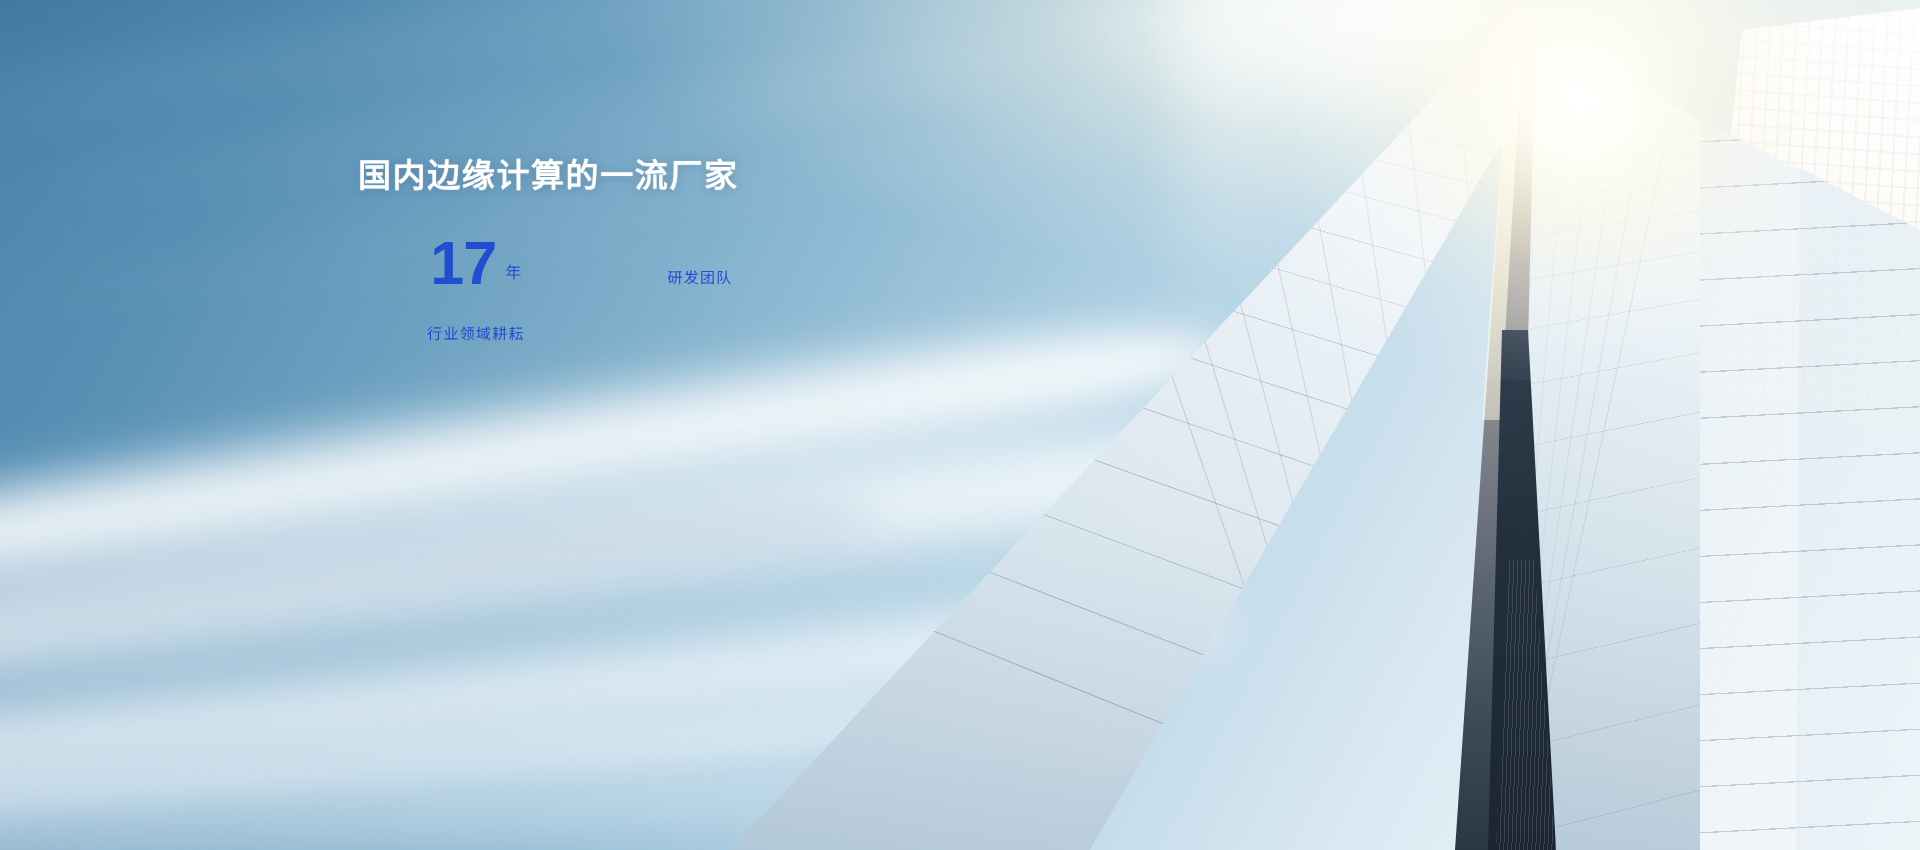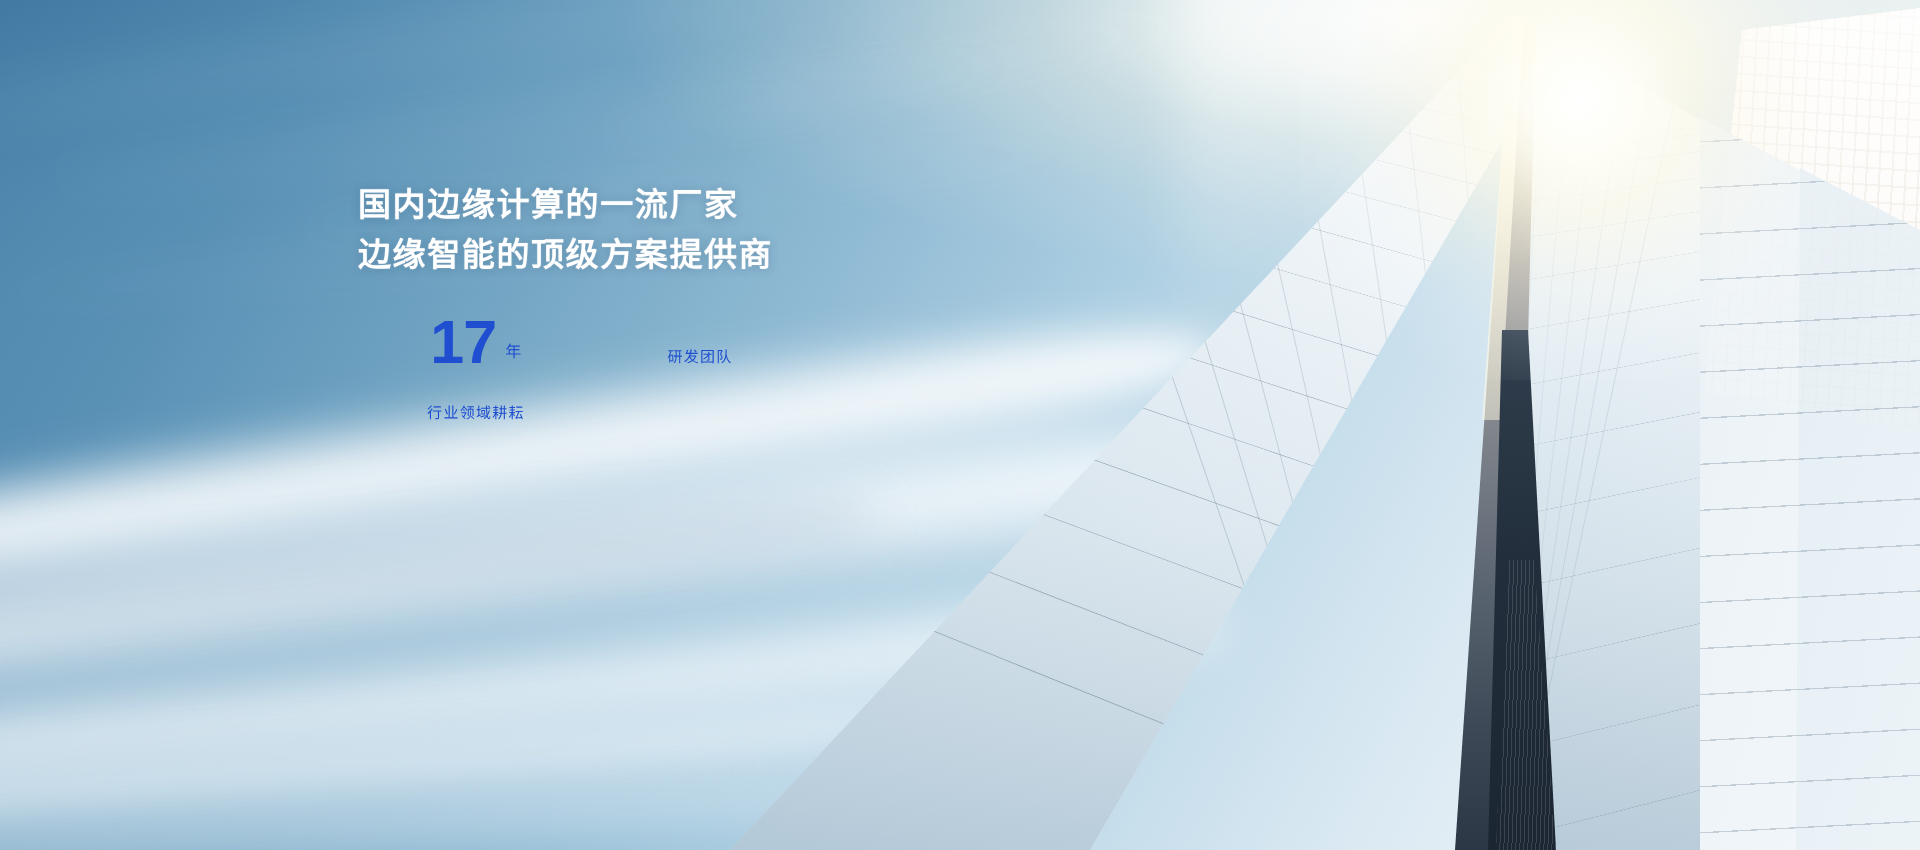--- a/index.html
+++ b/index.html
@@ -253,21 +253,21 @@
     pointer-events:none;
   }
   .glare-ray{
     position:absolute; left:1180px; top:-60px; width:420px; height:420px;
     background:linear-gradient(150deg, rgba(255,255,255,.55) 0%,
       rgba(255,255,255,0) 62%);
     filter:blur(28px); pointer-events:none;
   }
 
   
-  .content{ position:absolute; left:358px; top:180px; z-index:40; }
+  .content{ position:absolute; left:358px; top:151px; z-index:40; }
 
   .headline{ }
   .headline .line{
     color:#ffffff; font-size:33px; font-weight:700; line-height:50px;
     letter-spacing:1.6px;
     text-shadow:0 1px 10px rgba(30,70,105,.30), 0 0 2px rgba(255,255,255,.35);
     white-space:nowrap;
   }
 
   .stats{ display:flex; margin-top:34px; margin-left:12px; }
@@ -392,21 +392,20 @@
     <div class="core-mesh"></div>
   </div>
 
   <div class="glare-ray"></div>
   <div class="glare"></div>
 
   <div class="content">
 
     <div class="headline">
       <div class="line">国内边缘计算的一流厂家</div>
-      <div class="line">边缘智能的顶级方案提供商</div>
     </div>
 
     <div class="stats">
 
       <div class="stat c1">
         <div class="stat-row">
           <span class="stat-num">17</span>
           <span class="stat-unit">年</span>
         </div>
         <div class="stat-label">行业领域耕耘</div>

